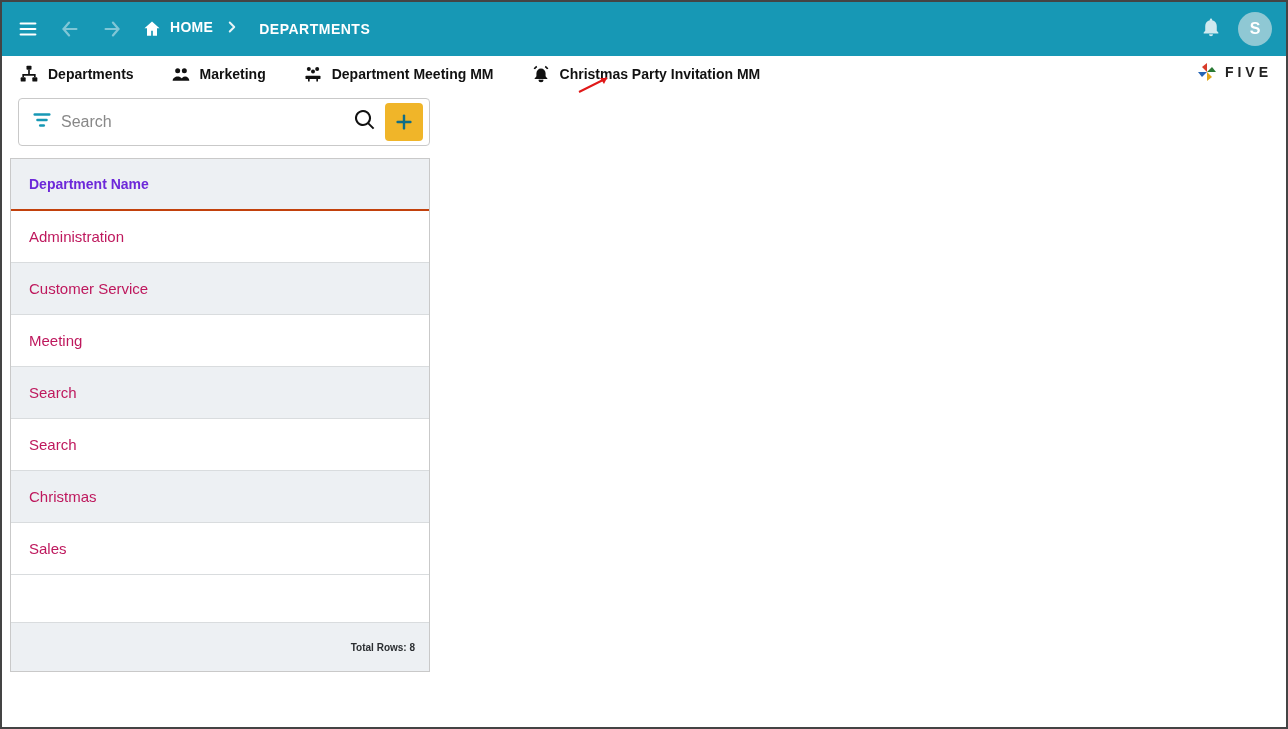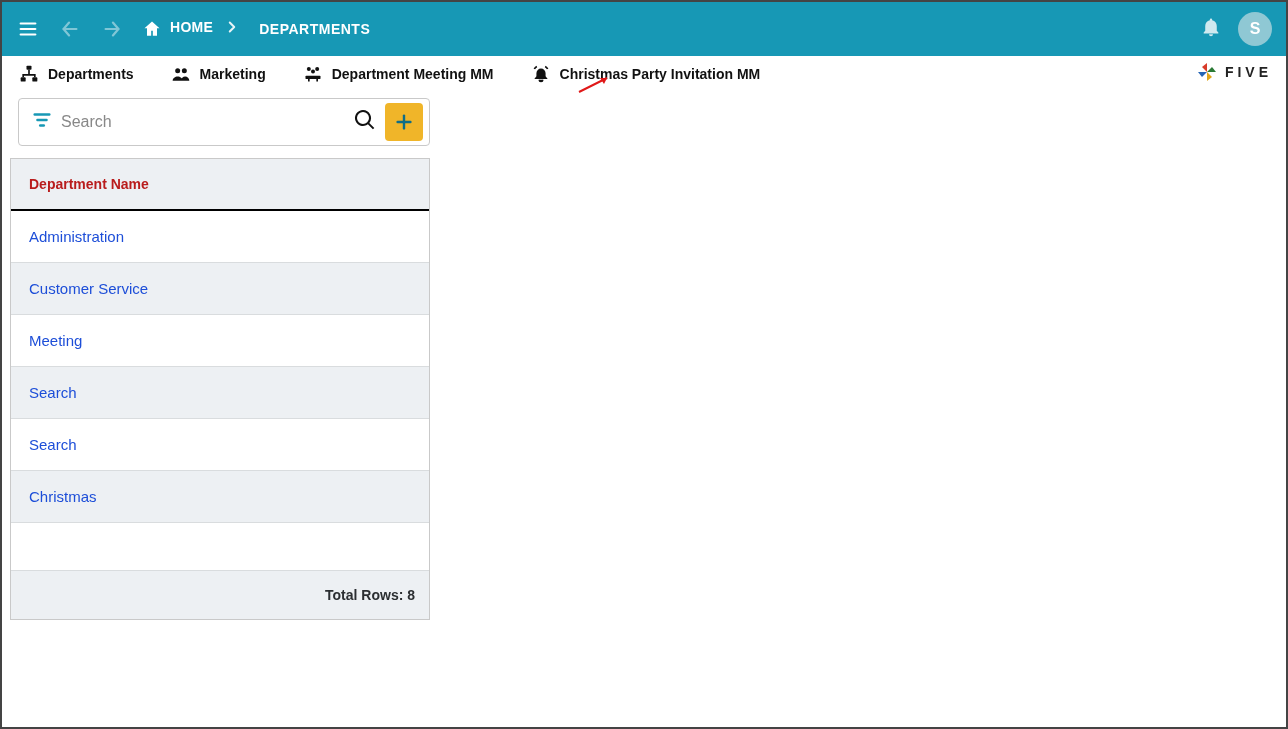--- a/index.html
+++ b/index.html
@@ -98,38 +98,38 @@
   .listcard {
     margin-top:12px;
     border:1px solid #c9c9c9;
     border-top: 1px solid #c9c9c9;
   }
   .listhead {
     background:#edf0f3;
     height:52px;
     display:flex; align-items:center;
     padding:0 18px;
-    font-weight:700; color:#b91c1c; font-size:14px;
-    border-bottom:2px solid #000000;
+    font-weight:700; color:#6d28d9; font-size:14px;
+    border-bottom:2px solid #c2410c;
   }
   .row {
     height:52px; display:flex; align-items:center;
     padding:0 18px;
-    font-size:15px; color:#1d4ed8;
+    font-size:15px; color:#be185d;
     border-bottom:1px solid #d9dcde;
     cursor:pointer;
   }
   .row:nth-child(even) { background:#edf0f3; }
   .row:nth-child(odd) { background:#ffffff; }
   .rows { background:#fff; }
   .spacer-row { height:48px; background:#fff; border-bottom:1px solid #d9dcde; }
   .footer-row {
     background:#edf0f3; height:48px;
     display:flex; align-items:center; justify-content:flex-end;
-    padding:0 14px; font-weight:700; color:#2b2e31; font-size:14px;
+    padding:0 14px; font-weight:700; color:#2b2e31; font-size:10px;
     border-top-color:#d9dcde;
   }
 
   
   .pointer {
     position:absolute;
     left:575px; top:72px;
     width:40px; height:20px;
     pointer-events:none;
   }
@@ -276,20 +276,23 @@
         </div>
       <div class="row">
           <span>Search</span>
         </div>
       <div class="row">
           <span>Search</span>
         </div>
       <div class="row">
           <span>Christmas</span>
         </div>
+      <div class="row">
+          <span>Sales</span>
+        </div>
     </div>
     <div class="spacer-row"></div>
     <div class="footer-row">
       <span>Total Rows: 8</span>
     </div>
   </div>
 </div>
 
 <div class="pointer">
   <svg viewBox="0 0 40 20">

